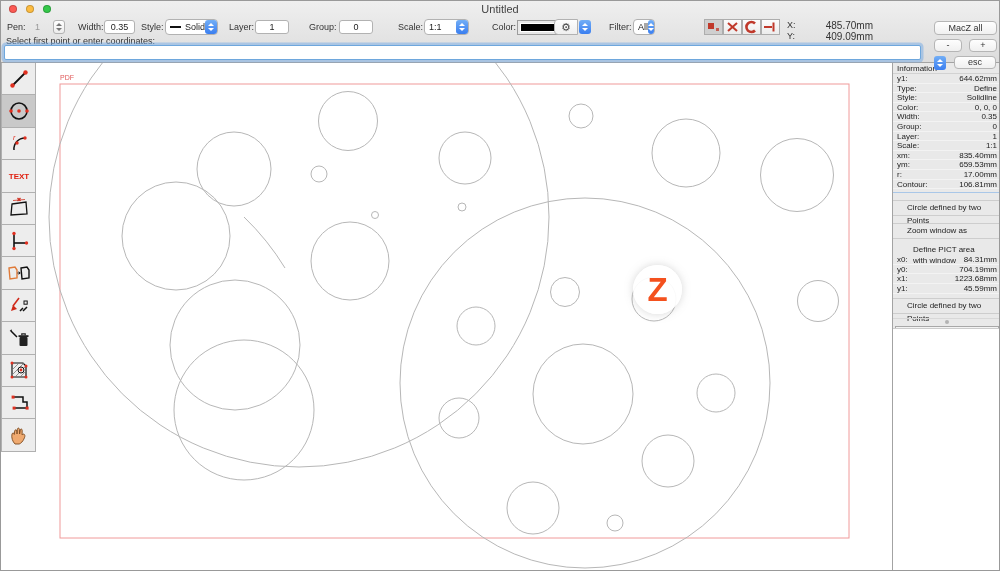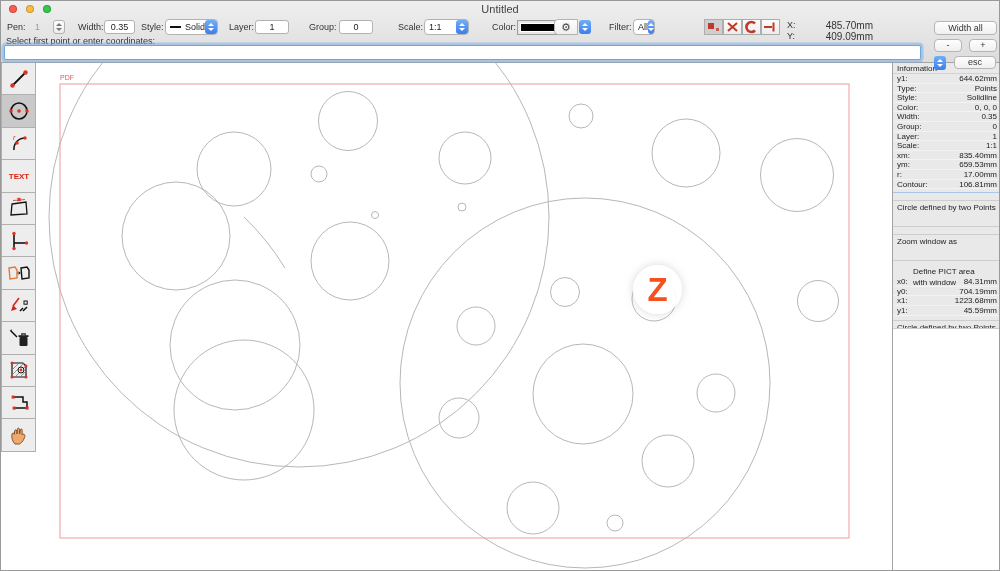--- a/index.html
+++ b/index.html
@@ -68,21 +68,21 @@
   
   .canvas { position:absolute; left:36px; top:62px; width:855px; height:509px; background:#fff; z-index:5; }
   
   .panel { position:absolute; left:891px; top:62px; width:109px; height:509px;
     background:#e9e9e9; border-left:1px solid #a3a3a3; font-size:8px; color:#222; z-index:10; }
   .ptitle { height:11px; line-height:11px; padding:0 4px; border-bottom:1px solid #d2d2d2; }
   .prow { display:flex; justify-content:space-between; height:9.6px; line-height:9.6px;
     padding:0 4px; border-bottom:1px solid #f3f3f3; }
   .prow span:last-child { text-align:right; }
   .bluesep { border-top:1px solid #a9c7e8; margin-top:3px; }
-  .psection { height:27px; line-height:13px; padding:0 4px; margin-top:7px;
+  .psection { height:16px; line-height:13px; padding:0 14px; margin-top:7px;
     border-top:1px solid #cdcdcd; border-bottom:1px solid #cdcdcd; }
   .psub { height:11px; line-height:11px; padding:0 20px; margin-top:5px; }
   .splitter { position:relative; height:7px; margin-top:4px; border-top:1px solid #d8d8d8; }
   .splitter .dot { position:absolute; left:50%; top:1px; width:4px; height:4px; margin-left:-2px;
     border-radius:50%; background:#b3b3b3; }
   .symhead { margin:1px 2px 0 2px; height:12px; line-height:11px; text-align:left;
     border:1px solid #a8a8a8; background:#f3f3f3; }
   .symbody { position:absolute; left:0; right:0; bottom:0; top:265px; background:#fff; border-top:1px solid #ccc; }
   
   .watermark { position:absolute; left:632px; top:264px; display:flex; align-items:center;
@@ -186,21 +186,21 @@
           <line x1="2" y1="7" x2="10" y2="7" stroke="#c0392b" stroke-width="2"></line>
           <line x1="11.5" y1="2.5" x2="11.5" y2="11.5" stroke="#c0392b" stroke-width="2"></line>
         </svg>
     </span>
 
     <span class="coord-lab" style="left:786px; top:19px">X:</span>
     <span class="coord-val" style="left:806px; top:19px">485.70mm</span>
     <span class="coord-lab" style="left:786px; top:30px">Y:</span>
     <span class="coord-val" style="left:806px; top:30px">409.09mm</span>
 
-    <span class="btn" style="left:933px; top:20px; width:63px; height:14px; line-height:12px">Width all</span>
+    <span class="btn" style="left:933px; top:20px; width:63px; height:14px; line-height:12px">MacZ all</span>
     <span class="btn" style="left:933px; top:38px; width:28px; height:13px; line-height:11px">-</span>
     <span class="btn" style="left:968px; top:38px; width:28px; height:13px; line-height:11px">+</span>
     <span class="stepper lone" style="left:933px; top:55px">
         <i class="up"></i>
         <i class="dn"></i>
       </span>
     <span class="btn" style="left:953px; top:55px; width:42px; height:13px; line-height:11px">esc</span>
 
     <span class="prompt">Select first point or enter coordinates:</span>
     <input class="cmd" value="" style="">
@@ -347,21 +347,21 @@
 
   <div class="panel">
     <div class="ptitle">Information</div>
     <div id="info-rows">
         <div class="prow">
           <span>y1:</span>
           <span>644.62mm</span>
         </div>
         <div class="prow">
           <span>Type:</span>
-          <span>Points</span>
+          <span>Define</span>
         </div>
         <div class="prow">
           <span>Style:</span>
           <span>Solidline</span>
         </div>
         <div class="prow">
           <span>Color:</span>
           <span>0, 0, 0</span>
         </div>
         <div class="prow">

